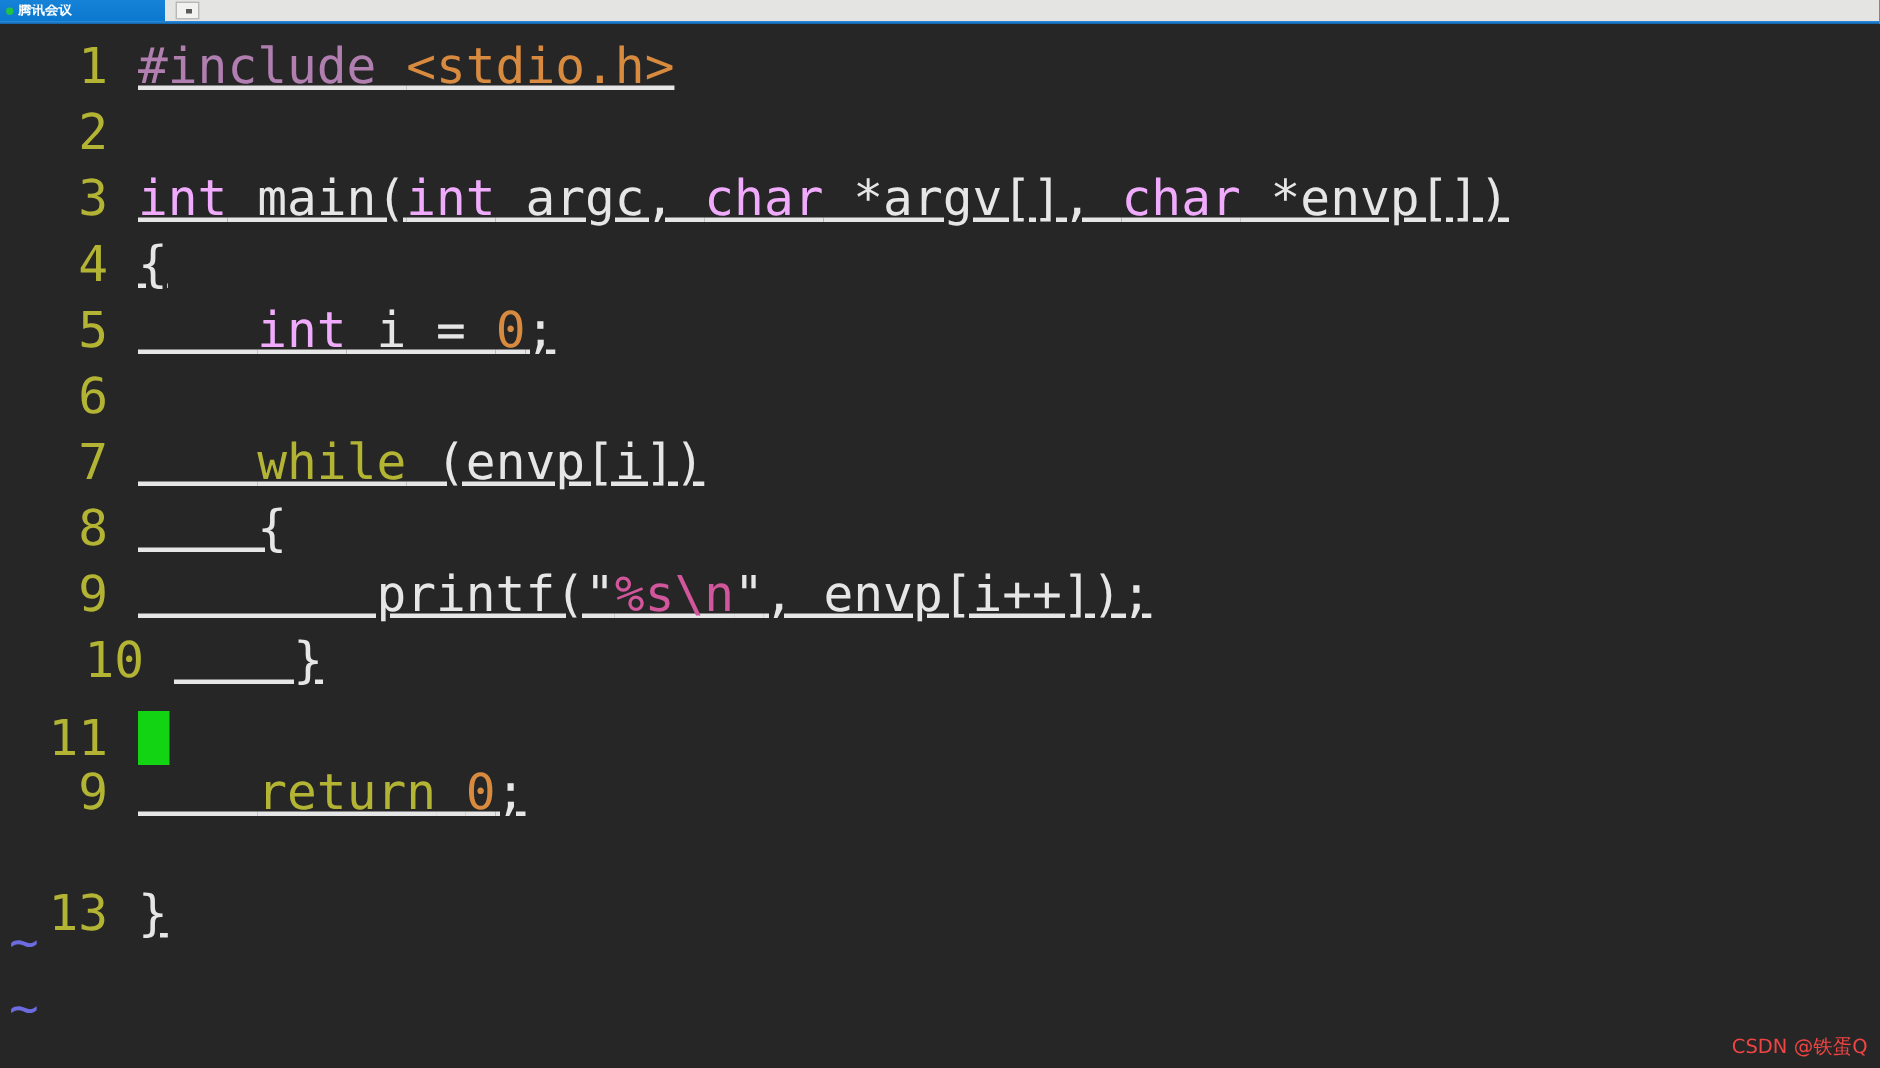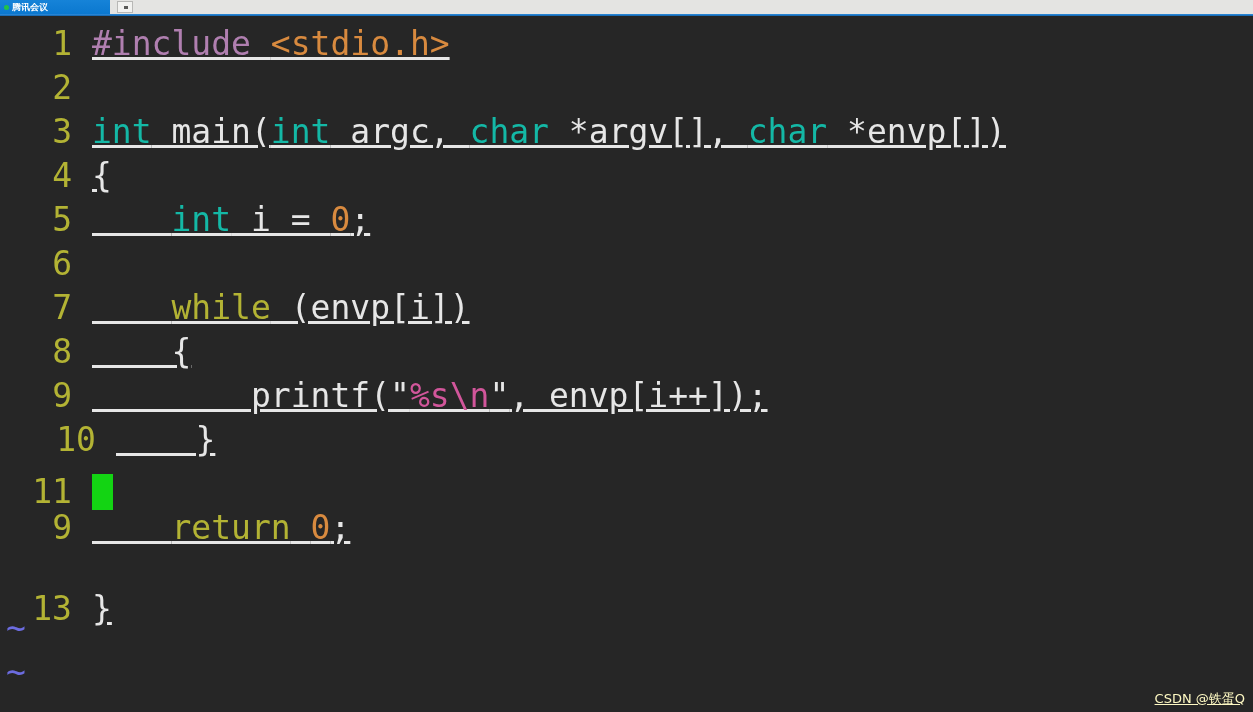--- a/index.html
+++ b/index.html
@@ -106,21 +106,21 @@
     font-size: 33px;
     line-height: 44px;
     color: #e6e6e6;
     white-space: pre;
     text-decoration: underline;
   }
 
   
   .tok-pre      { color: #b07fb0; }   
   .tok-header   { color: #d88a3f; }   
-  .tok-type     { color: #14b8a6; }   
+  .tok-type     { color: #f0abfc; }   
   .tok-keyword  { color: #b3b334; }   
   .tok-num      { color: #d88a3f; }   
   .tok-plain    { color: #e6e6e6; }
   .tok-quote    { color: #e6e6e6; }
   .tok-string   { color: #d2569b; }
 
   
   .cursor-block {
     display: inline-block;
     width: 21px;
@@ -144,23 +144,22 @@
   }
 
   
   #watermark {
     position: absolute;
     right: 8px;
     bottom: 5px;
     font-family: "DejaVu Sans", sans-serif;
     font-size: 13px;
     line-height: 16px;
-    color: #fef9c3;
+    color: #ef4444;
     white-space: nowrap;
-    text-decoration: underline;
   }
 </style>
 </head>
 <body>
 
 <div id="window-chrome">
   <div id="taskbar-app">
     <span id="taskbar-dot"></span>
     <span id="taskbar-label">腾讯会议</span>
   </div>

